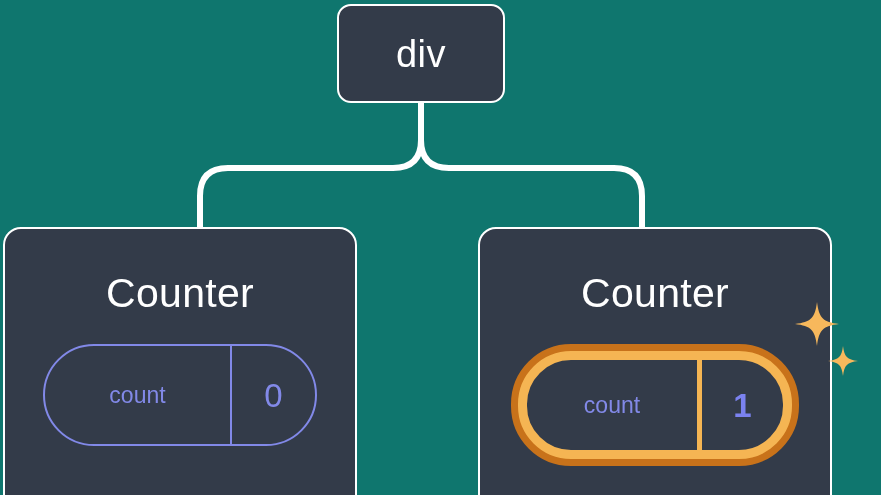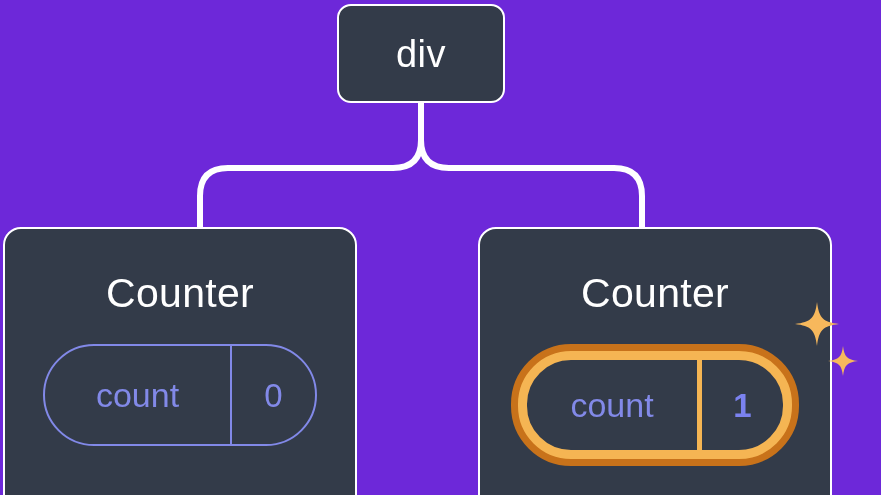--- a/index.html
+++ b/index.html
@@ -5,21 +5,21 @@
 <style>
   html, body {
     margin: 0;
     padding: 0;
     background: #4d6670;
   }
   #stage {
     position: relative;
     width: 881px;
     height: 495px;
-    background: #6d28d9;
+    background: #0f766e;
     overflow: hidden;
     font-family: "Liberation Sans", "DejaVu Sans", sans-serif;
   }
   #connectors {
     position: absolute;
     left: 0;
     top: 0;
     width: 881px;
     height: 495px;
     pointer-events: none;
@@ -90,21 +90,21 @@
     display: flex;
     align-items: center;
     justify-content: center;
     box-sizing: border-box;
   }
   .pill .cell-key   { width: 185px; }
   .pill .cell-value { width: 85px; border-left: 2px solid #8289e8; }
 
   .key-text {
     color: #8289e8;
-    font-size: 34px;
+    font-size: 23px;
     font-weight: 400;
     line-height: 1;
   }
   .val-text {
     color: #8289e8;
     font-size: 33px;
     font-weight: 400;
     line-height: 1;
   }
 

